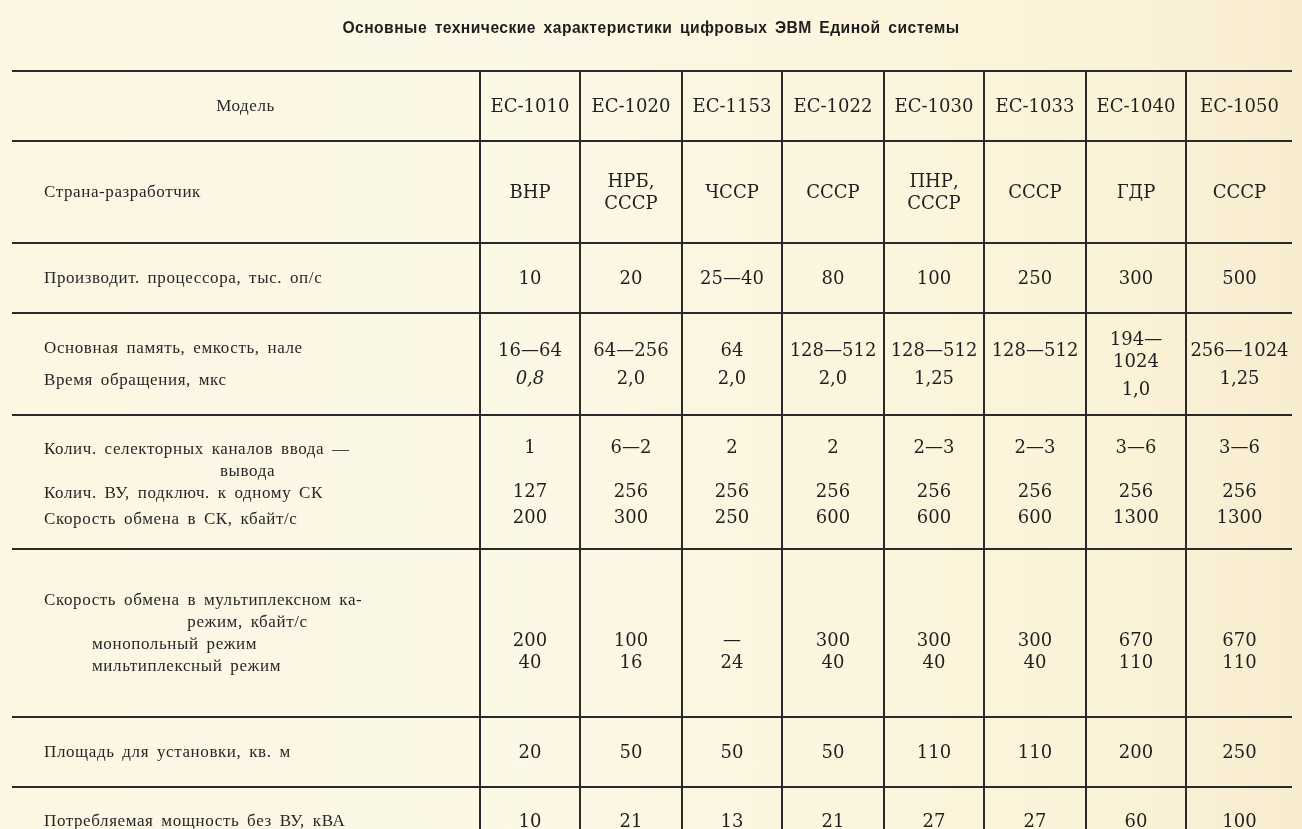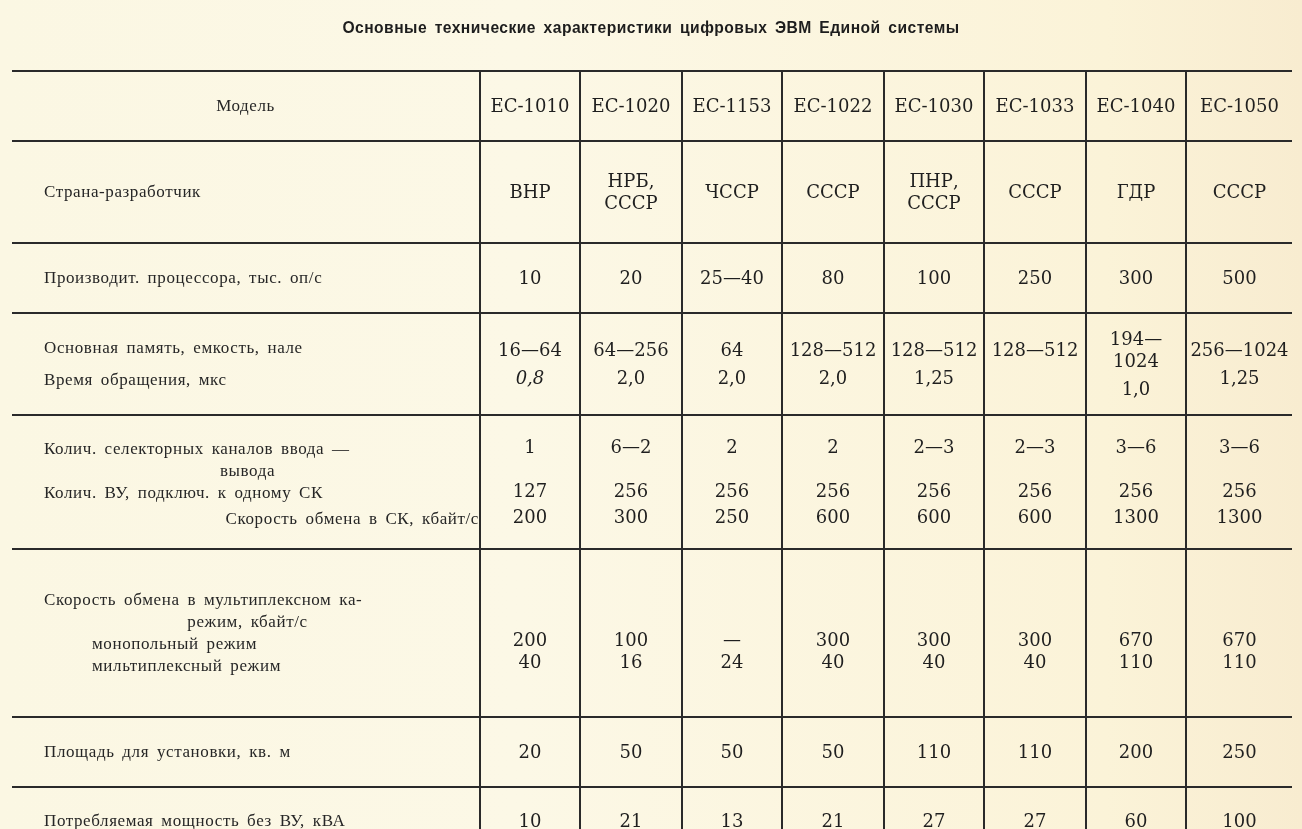--- a/index.html
+++ b/index.html
@@ -231,21 +231,21 @@
         <td class="val">
           <span class="cell-line">256—1024</span>
           <span class="cell-line" style="min-height: 22px; margin-top: 6px;">1,25</span>
         </td>
       </tr>
       <tr class="r-chan">
         <td class="label" style="padding-top: 4px;">
           <span class="lbl-line">Колич. селекторных каналов ввода —</span>
           <span class="lbl-wrap">вывода</span>
           <span class="lbl-line">Колич. ВУ, подключ. к одному СК</span>
-          <span class="lbl-line" style="margin-top: 4px; text-align: right;">Скорость обмена в СК, кбайт/с</span>
+          <span class="lbl-line" style="margin-top: 4px;">Скорость обмена в СК, кбайт/с</span>
         </td>
         <td class="val">
           <span class="cell-line">1</span>
           <span class="gap"></span>
           <span class="cell-line">127</span>
           <span class="cell-line" style="margin-top: 4px;">200</span>
         </td>
         <td class="val">
           <span class="cell-line">6—2</span>
           <span class="gap"></span>

